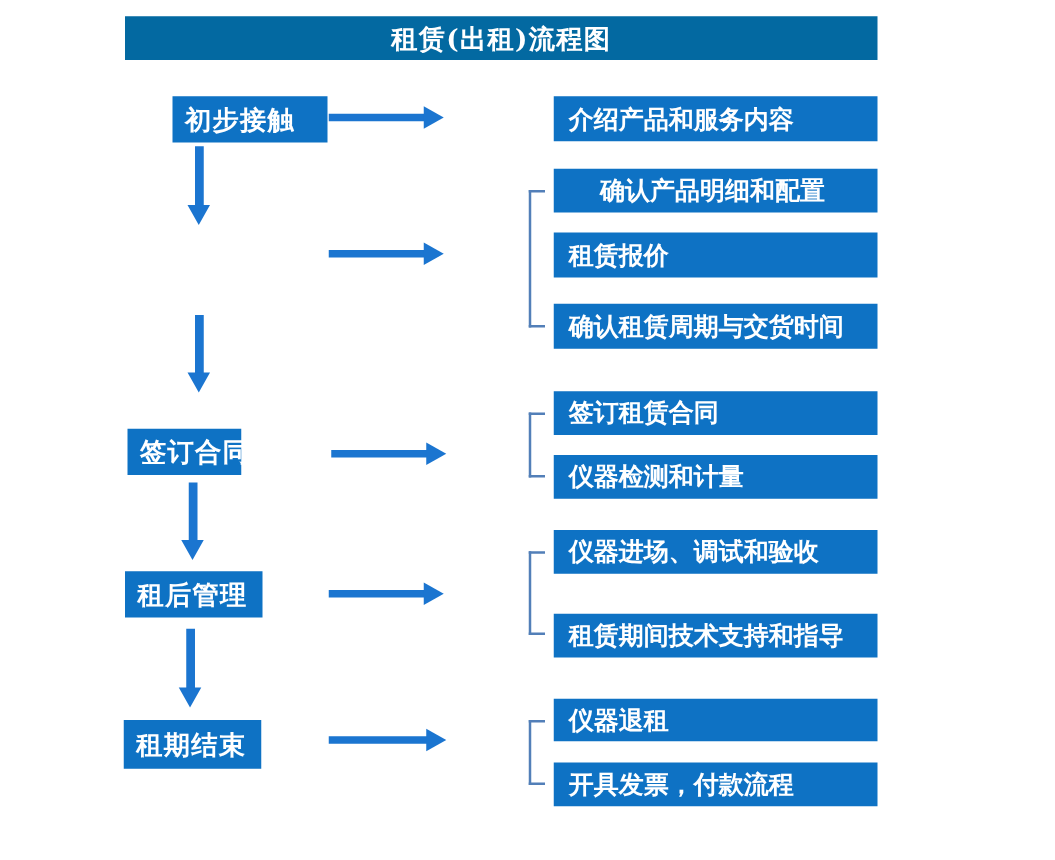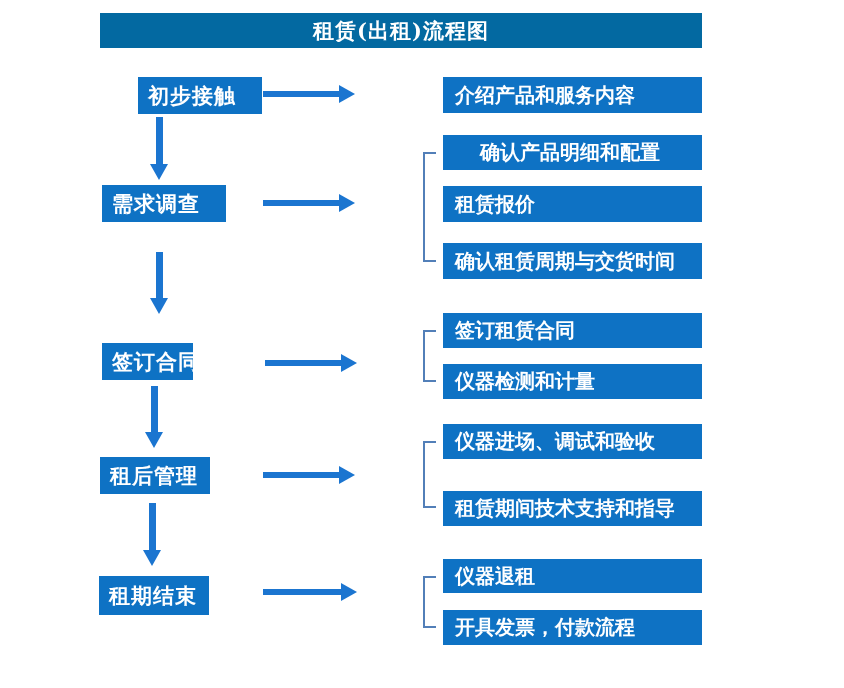--- a/index.html
+++ b/index.html
@@ -77,21 +77,20 @@
   }
 </style>
 </head>
 <body>
 
 <div class="canvas">
 
   <div class="title-bar">租赁(出租)流程图</div>
 
   <div class="step-box" style="left:102px; top:77px;  width:124px; height:37px;margin-left:36px;">初步接触</div>
-  <div class="step-box" style="left:102px; top:185px; width:124px; height:37px;">需求调查</div>
   <div class="step-box" style="left:102px; top:343px; width:91px; height:37px;">签订合同</div>
   <div class="step-box" style="left:100px; top:457px; width:110px; height:37px;">租后管理</div>
   <div class="step-box" style="left:99px;  top:576px; width:110px; height:39px;">租期结束</div>
 
   <div class="v-arrow" style="left:150px; top:117px; height:63px;">
     <div class="shaft"></div>
     <div class="head"></div>
   </div>
   <div class="v-arrow" style="left:150px; top:252px; height:62px;">
     <div class="shaft"></div>

